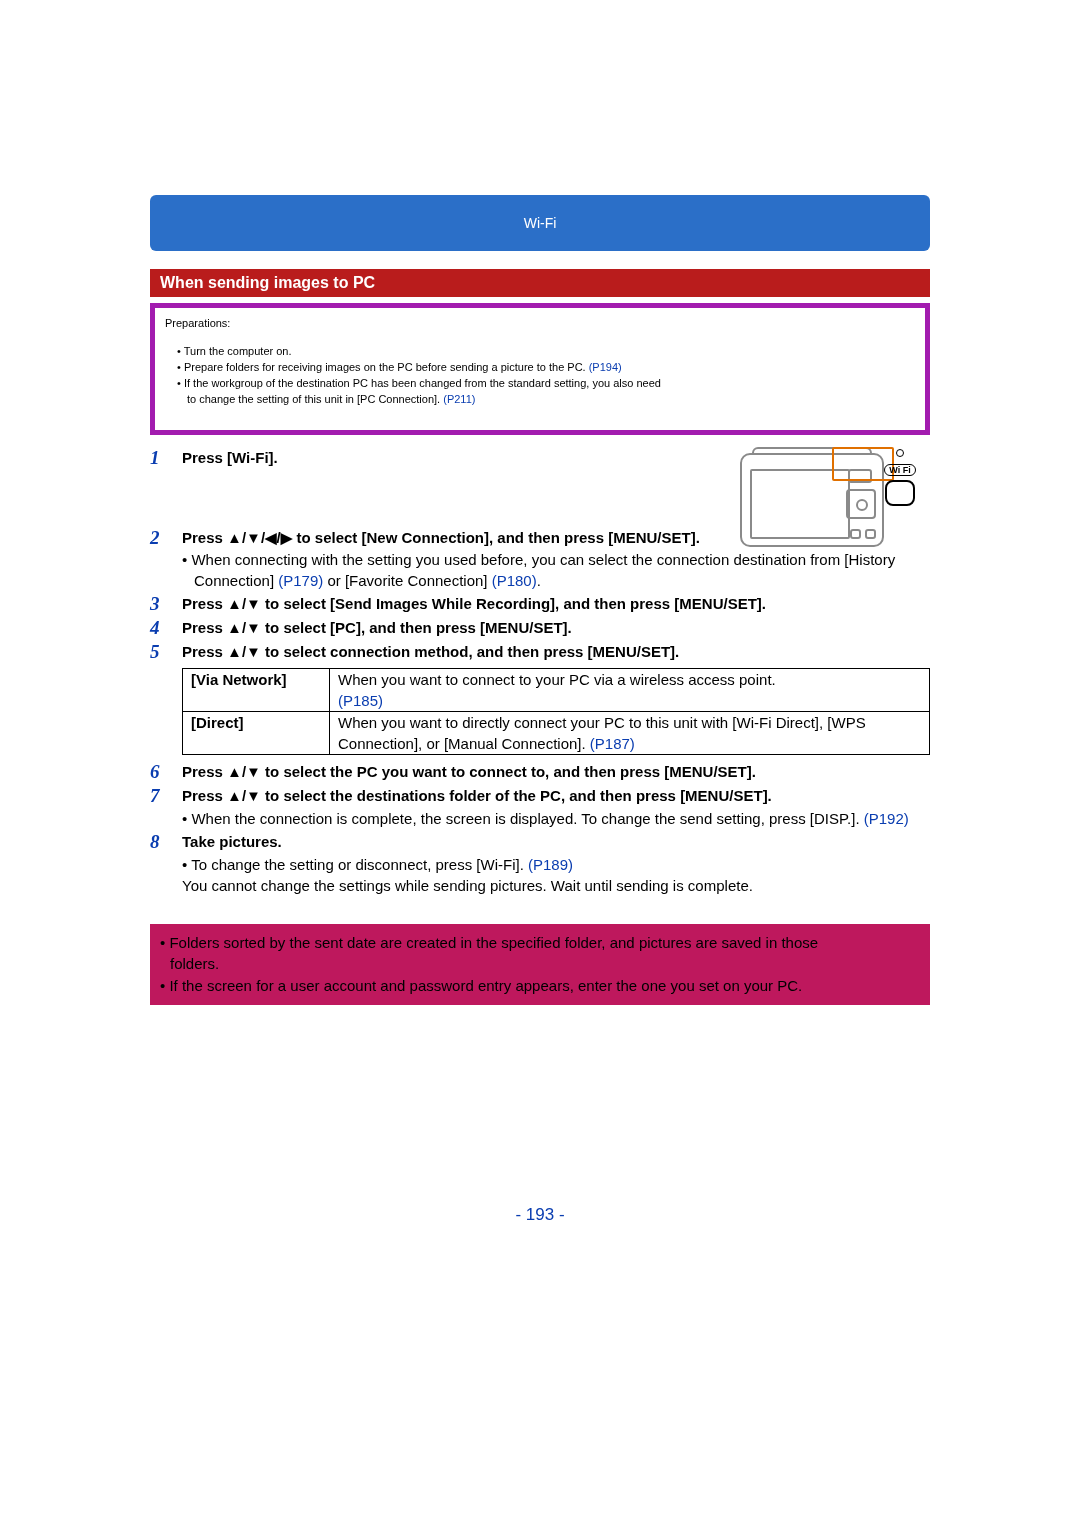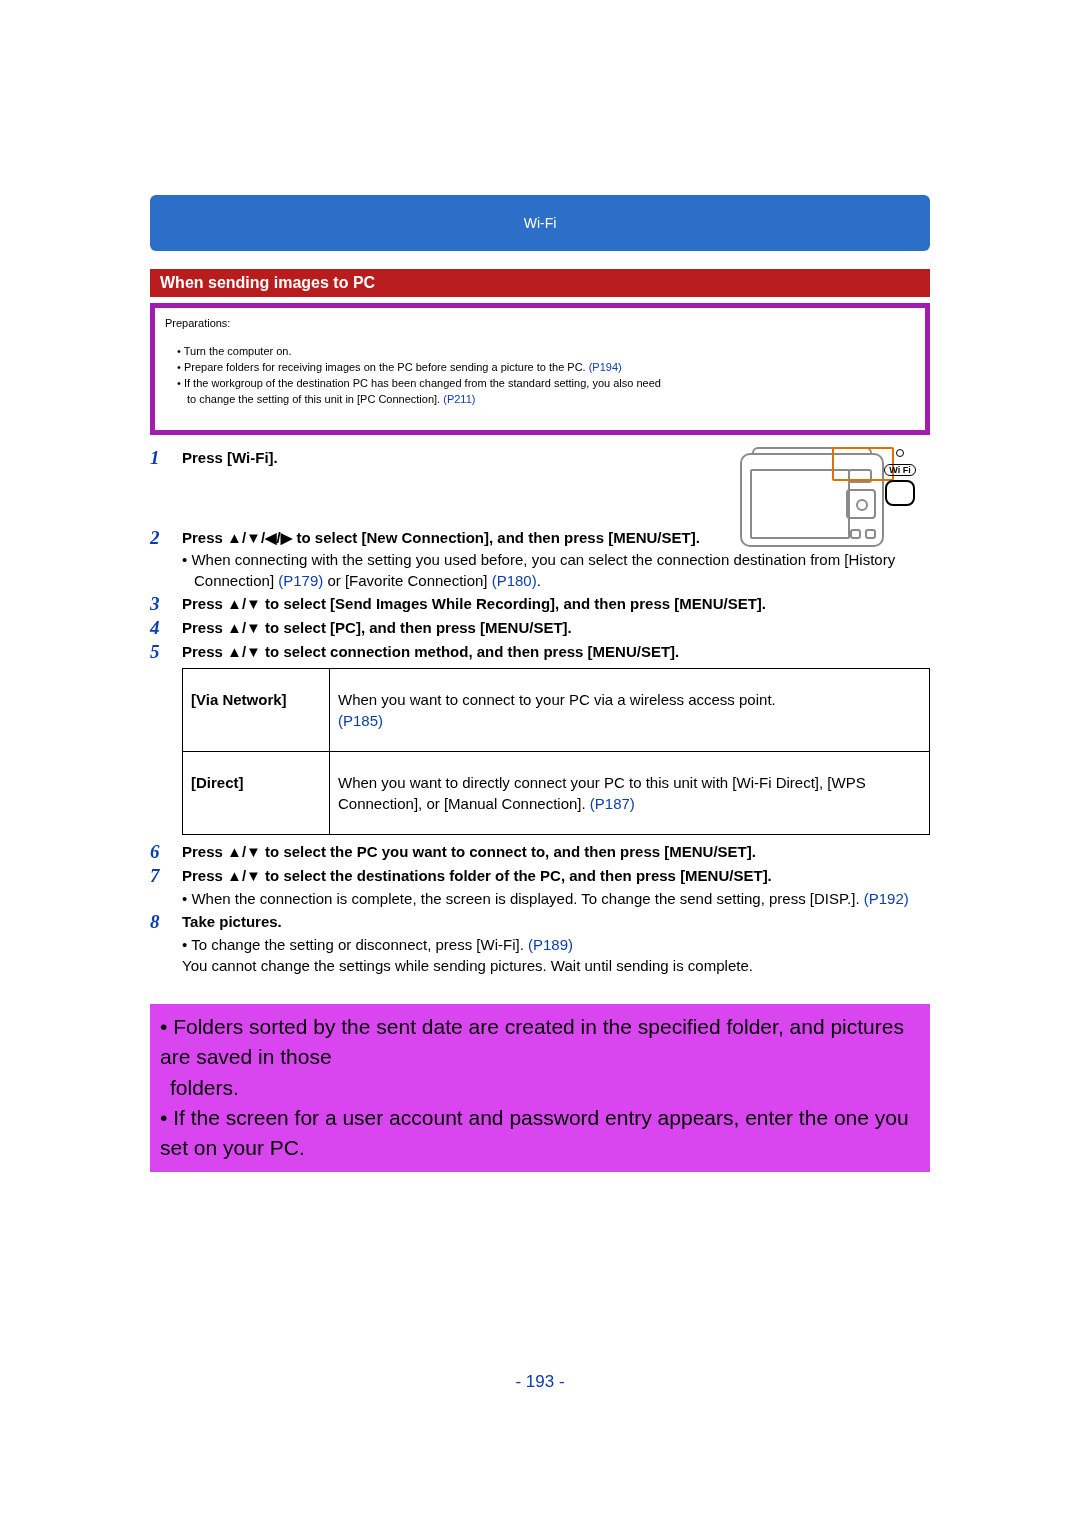--- a/index.html
+++ b/index.html
@@ -82,32 +82,32 @@
     width:190px;
   }
   table.conn {
     border-collapse: collapse;
     width: 100%;
     margin: 6px 0 4px 0;
     font-size: 15px;
   }
   table.conn td {
     border: 1px solid #000;
-    padding: 20px 8px;
+    padding: 0 8px;
     vertical-align: top;
   }
   table.conn td.lbl {
     font-weight: bold;
     width: 130px;
   }
   .notes {
-    background: #d946ef;
+    background: #be185d;
     padding: 8px 10px;
     margin-top: 28px;
-    font-size: 21px;
+    font-size: 15px;
     line-height: 1.45;
   }
   .notes ul { list-style: none; padding:0; margin:0;}
   .notes li::before { content:"• "; }
   .notes .indent { padding-left:10px; }
   .page-num {
     text-align:center;
     color:#0a3db0;
     margin-top: 200px;
     font-size:17px;

